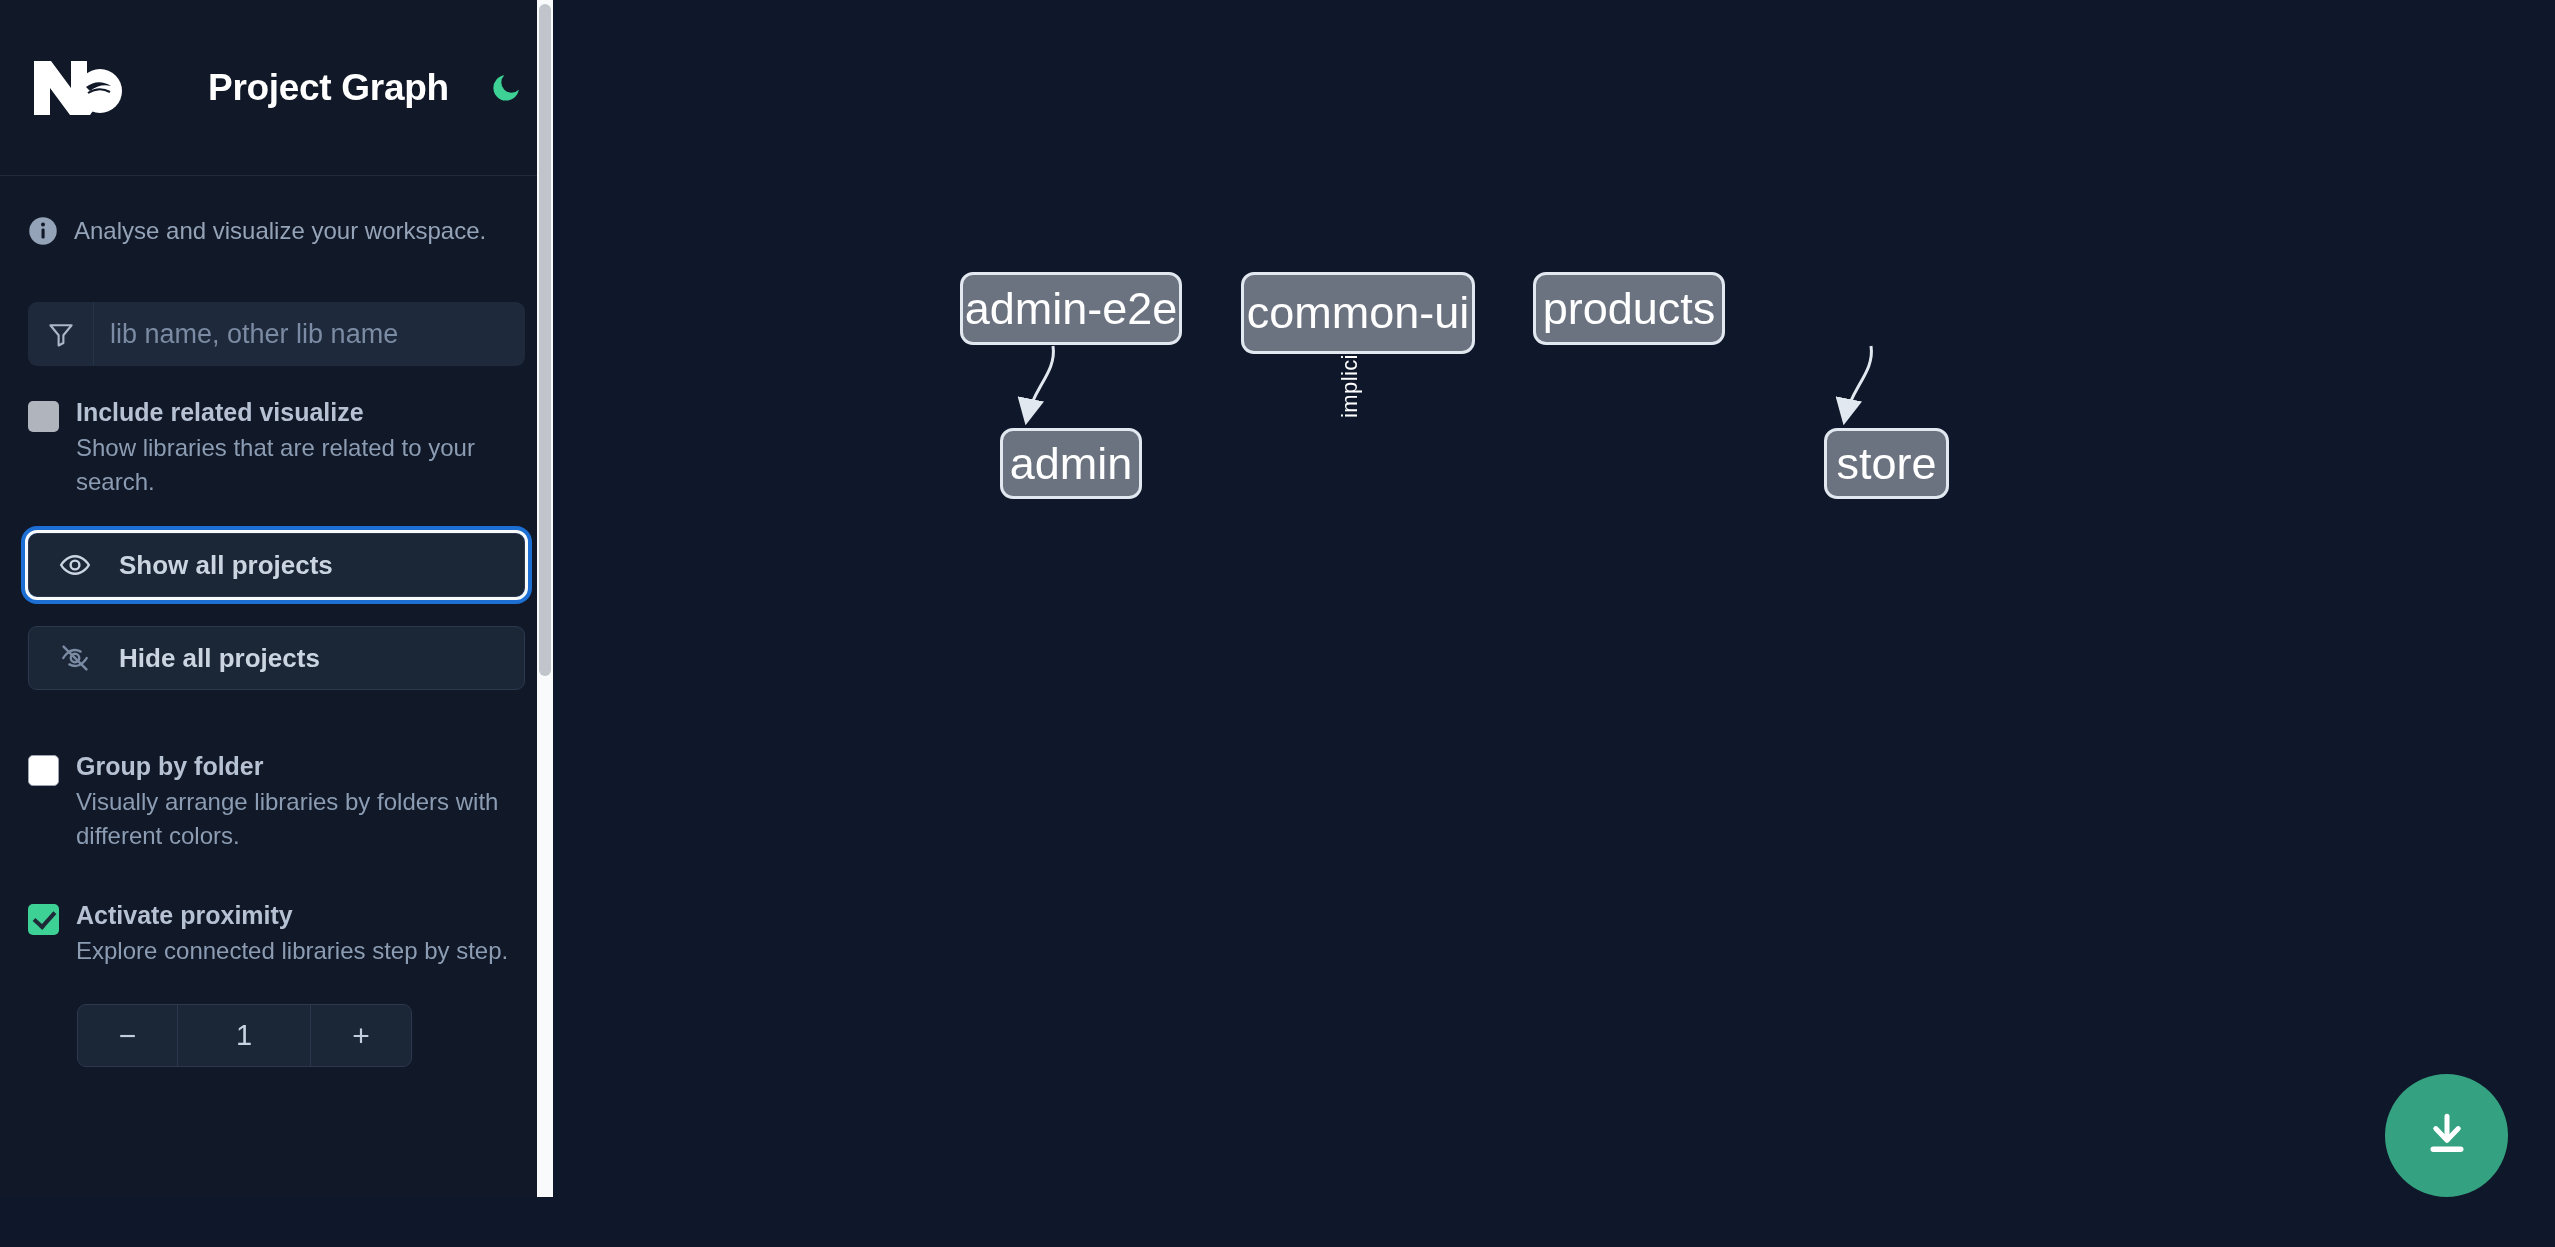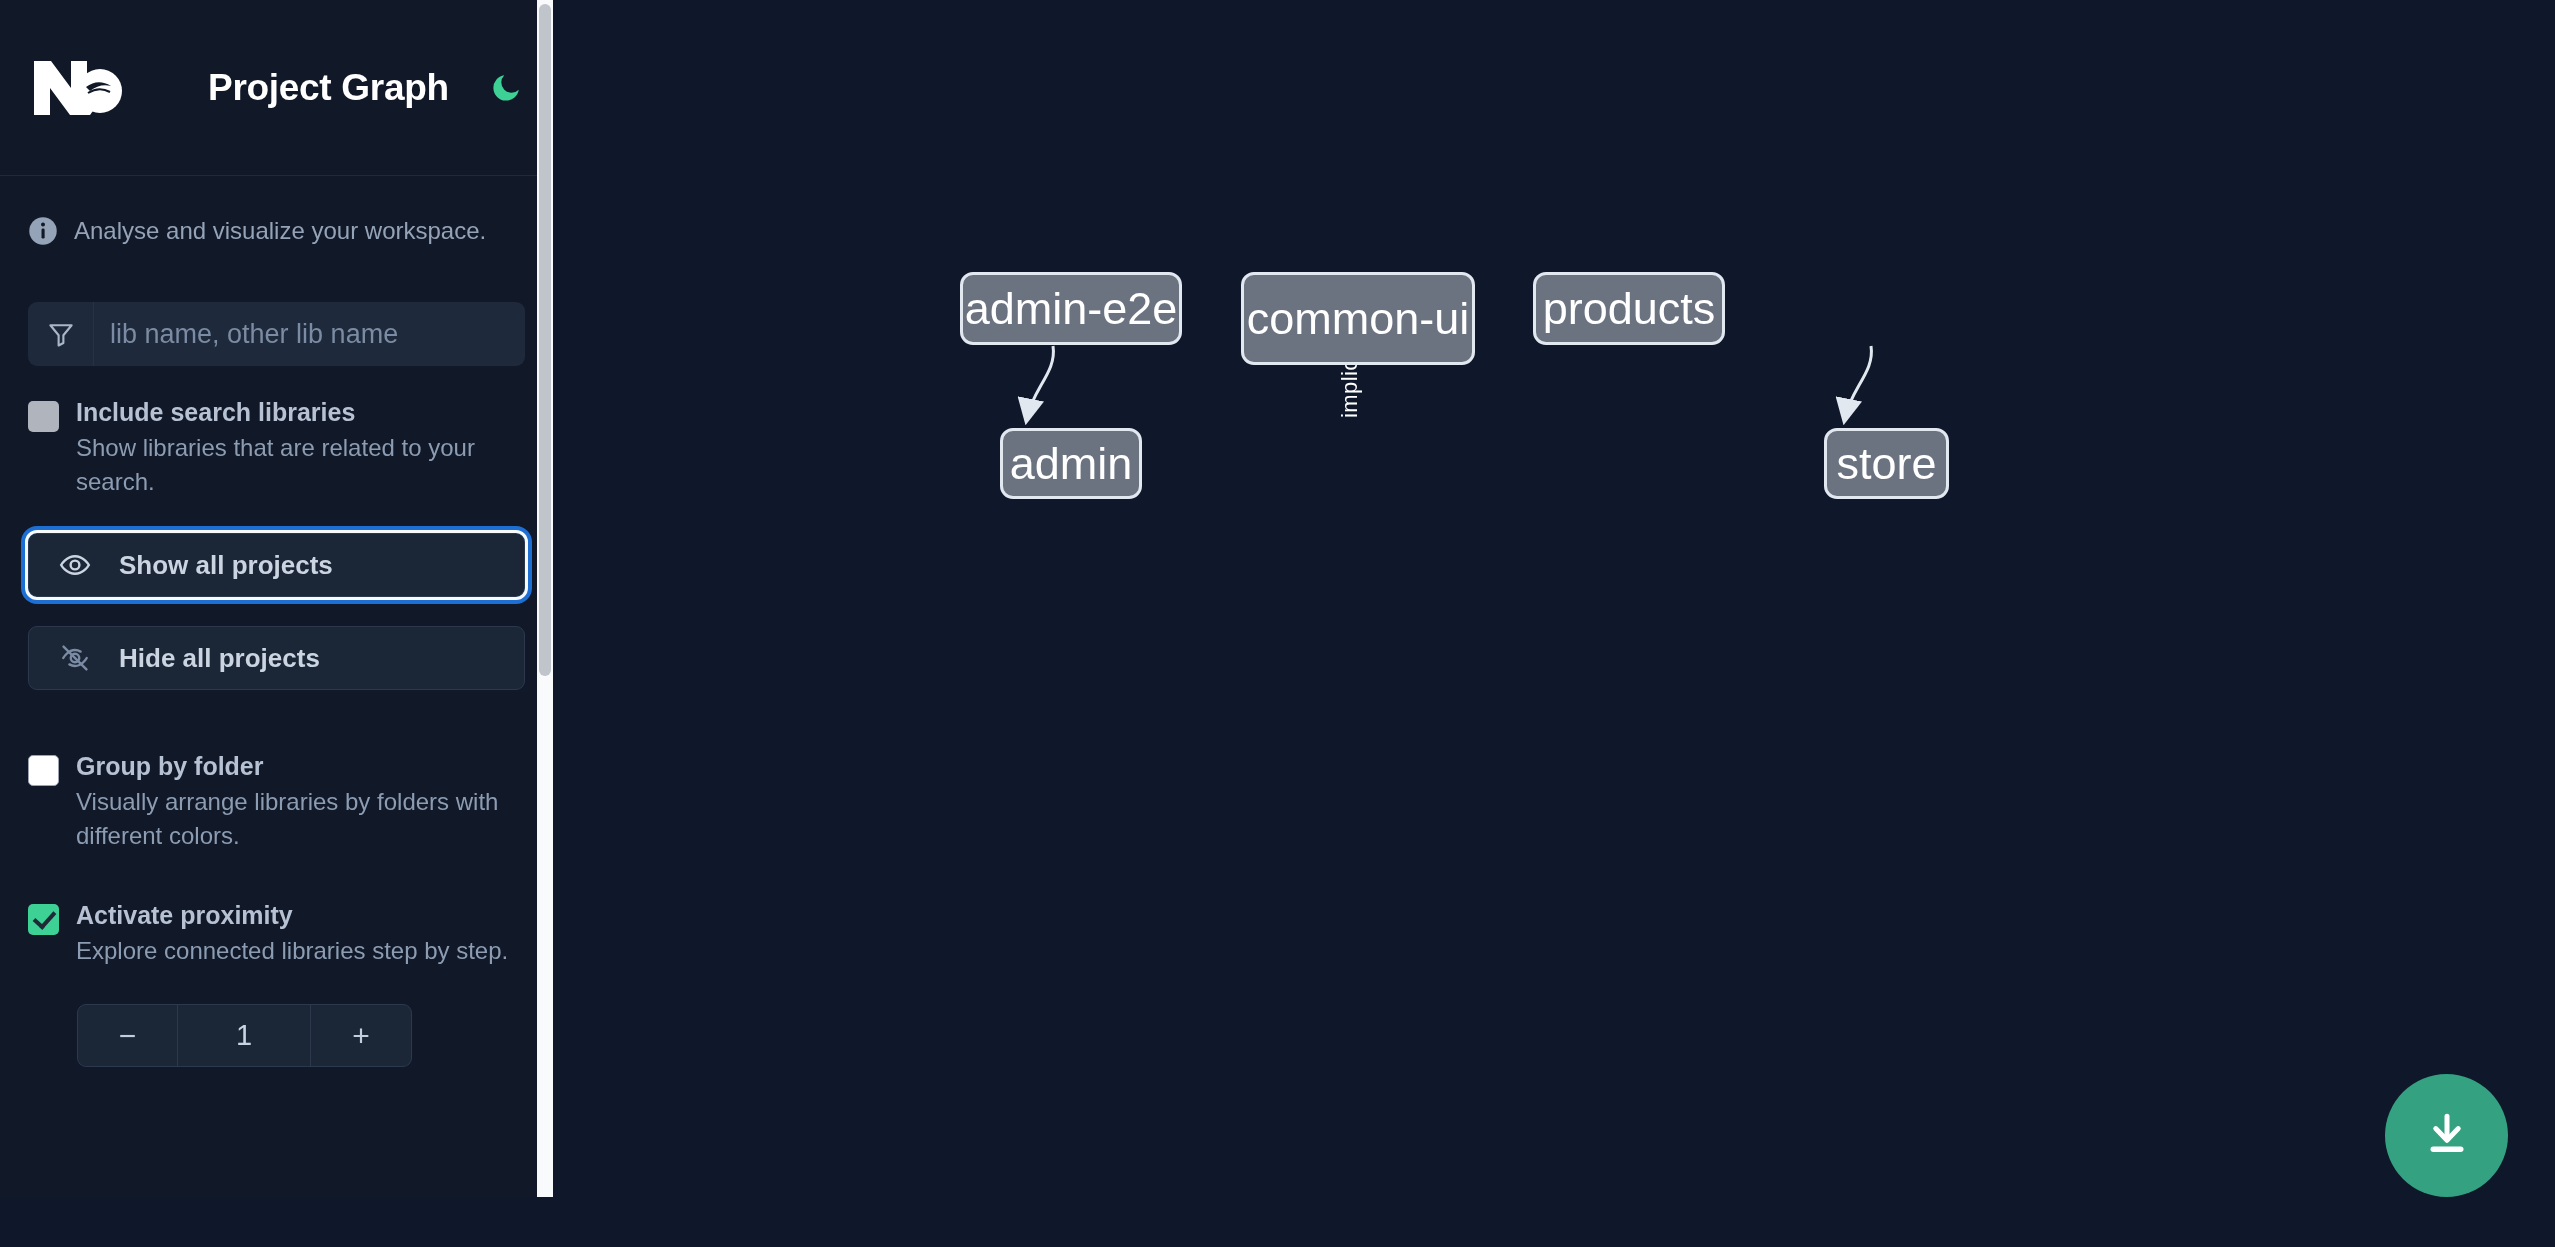--- a/index.html
+++ b/index.html
@@ -235,21 +235,21 @@
           <svg viewBox="0 0 24 24" width="30" height="30" aria-hidden="true">
             <path d="M3.5 5h17l-6.6 8v6.2l-3.8 2V13z" fill="none" stroke="#aab7c9" stroke-width="1.7" stroke-linejoin="round"></path>
           </svg>
         </span>
         <input class="filter-input" type="text" value="" placeholder="lib name, other lib name" style="">
       </div>
 
       <div class="check-row">
         <span class="cb cb-disabled"></span>
         <span class="check-text">
-          <span class="check-label">Include search libraries</span>
+          <span class="check-label">Include related visualize</span>
           <span class="check-desc">Show libraries that are related to your search.</span>
         </span>
       </div>
 
       <div class="btn-group">
         <div class="big-btn focused">
           <span class="bicon">
             <svg viewBox="0 0 24 24" width="32" height="32" aria-hidden="true">
               <path d="M1.6 12S5.3 5.4 12 5.4 22.4 12 22.4 12 18.7 18.6 12 18.6 1.6 12 1.6 12z" fill="none" stroke="#cbd5e1" stroke-width="1.8"></path>
               <circle cx="12" cy="12" r="3.3" fill="none" stroke="#cbd5e1" stroke-width="1.8"></circle>
@@ -308,21 +308,21 @@
           <path d="M0,0 L9,4.5 L0,9 z" fill="#e2e8f0"></path>
         </marker>
       </defs>
       <path d="M500,346 C504,372 480,388 474,418" fill="none" stroke="#e2e8f0" stroke-width="3" marker-end="url(#arrow)"></path>
       <path d="M1318,346 C1322,372 1298,388 1292,418" fill="none" stroke="#e2e8f0" stroke-width="3" marker-end="url(#arrow)"></path>
     </svg>
 
     <div class="edge-label" style="left:784px; top:418px;">implicit</div>
 
     <div class="node" style="left:407px; top:272px; width:222px; height:73px;">admin-e2e</div>
-    <div class="node" style="left:688px; top:272px; width:234px; height:93px;">common-ui</div>
+    <div class="node" style="left:688px; top:272px; width:234px; height:82px;">common-ui</div>
     <div class="node" style="left:980px; top:272px; width:192px; height:73px;">products</div>
     <div class="node" style="left:447px; top:428px; width:142px; height:71px;">admin</div>
     <div class="node" style="left:1271px; top:428px; width:125px; height:71px;">store</div>
 
     <button class="fab">
       <span>
         <svg viewBox="0 0 24 24" width="50" height="50" aria-hidden="true">
           <path d="M12 3.5v11" stroke="#ffffff" stroke-width="2.4" stroke-linecap="round" fill="none"></path>
           <path d="M6.6 9.4L12 15l5.4-5.6" stroke="#ffffff" stroke-width="2.4" stroke-linecap="round" stroke-linejoin="round" fill="none"></path>
           <path d="M5.4 19.3h13.2" stroke="#ffffff" stroke-width="2.6" stroke-linecap="round" fill="none"></path>

